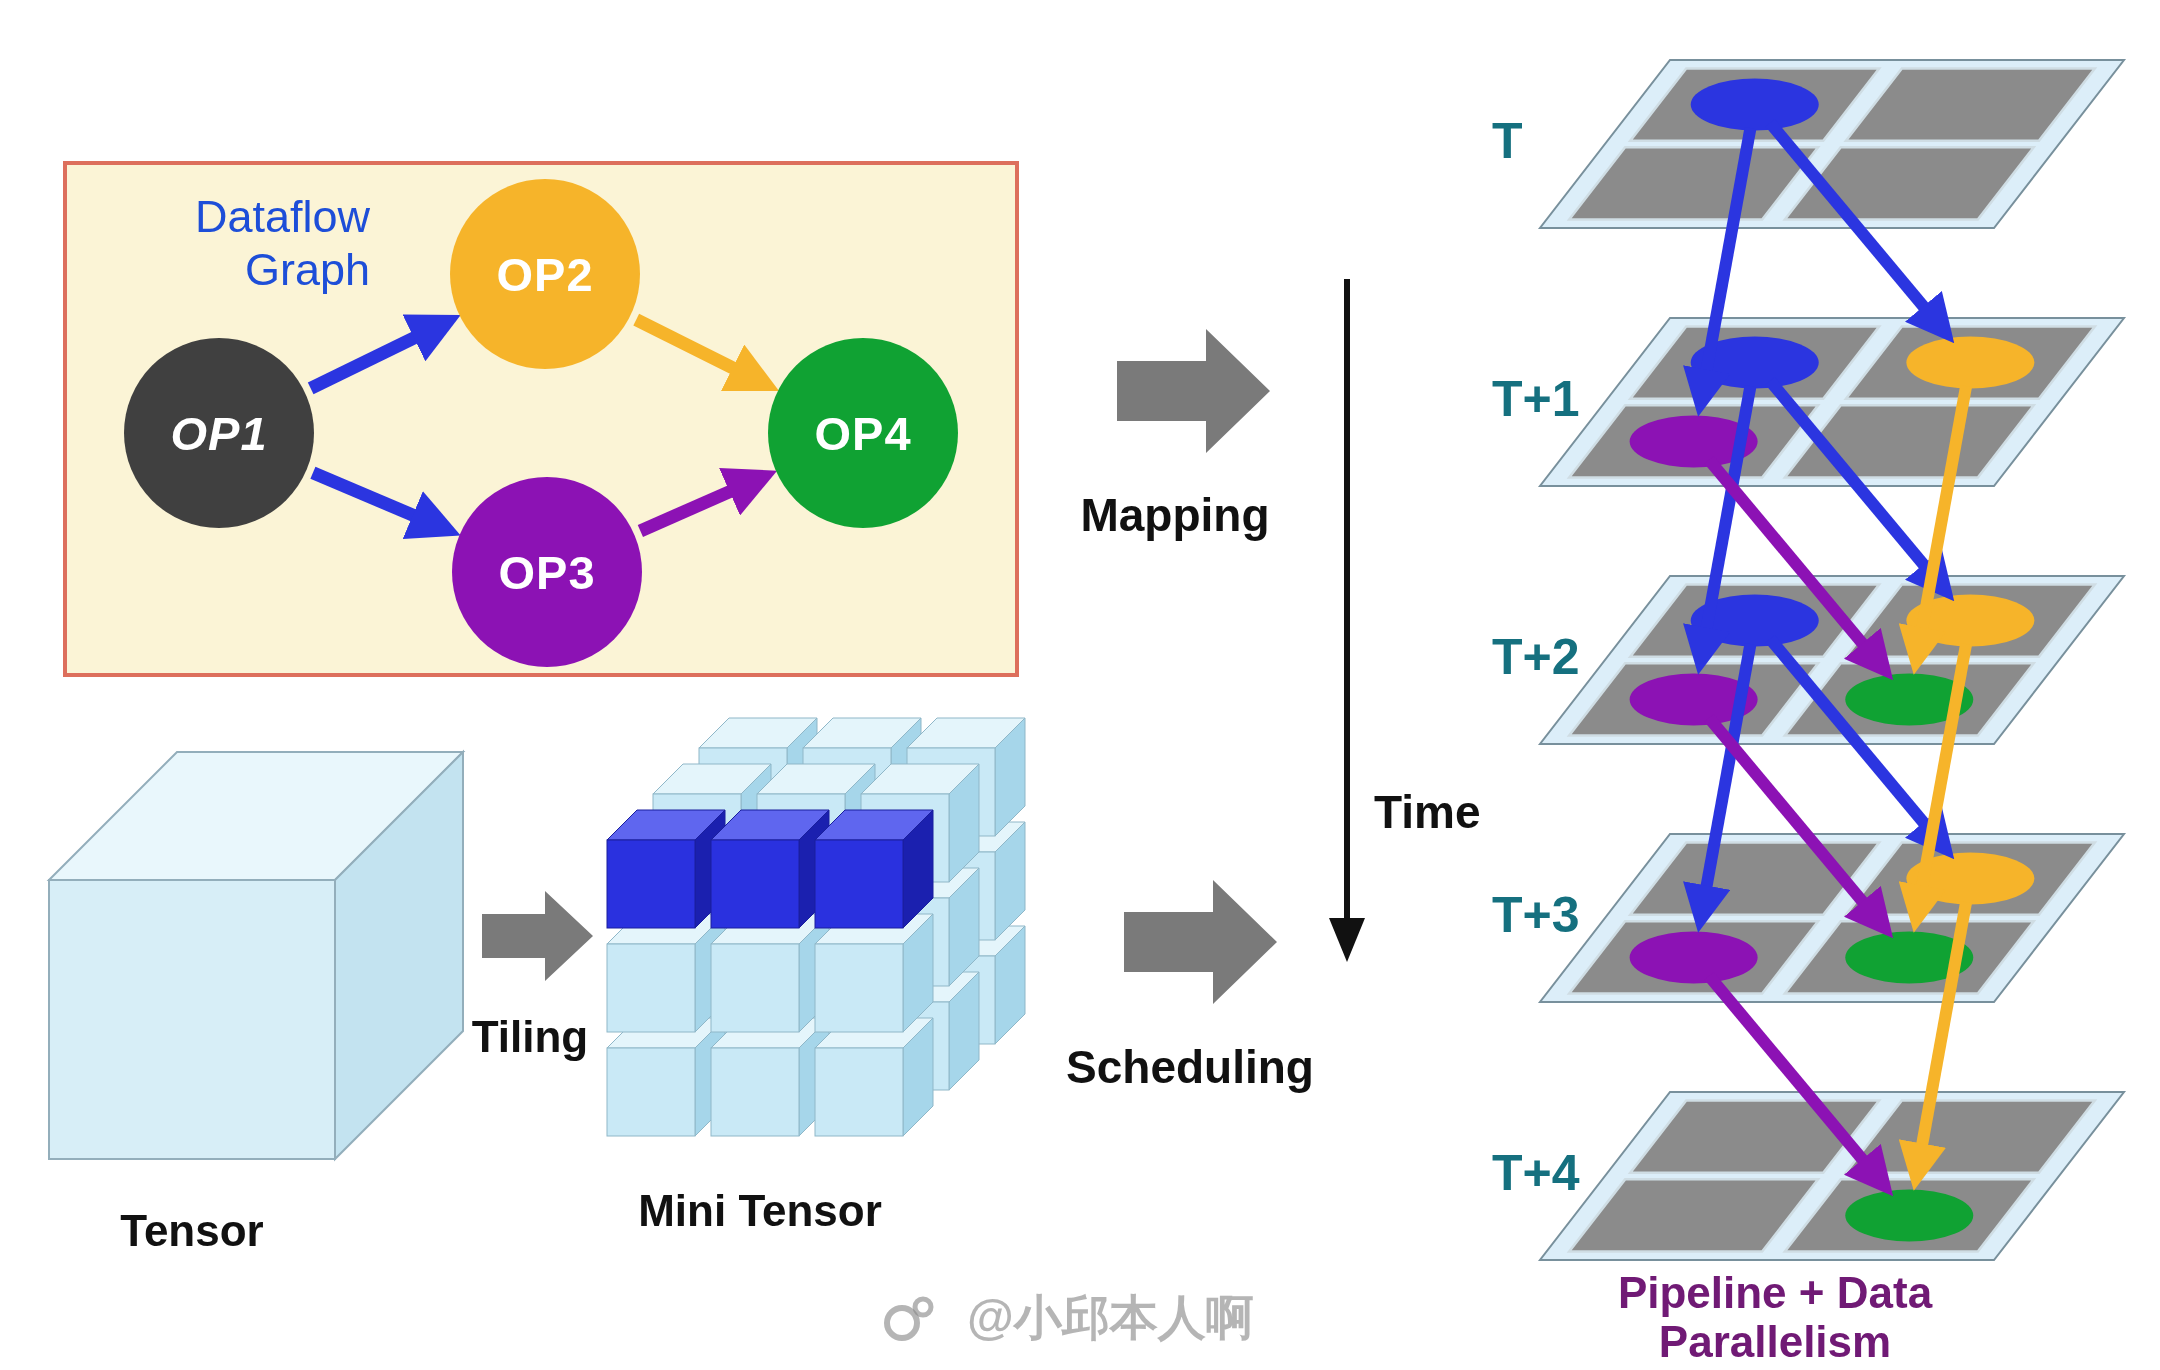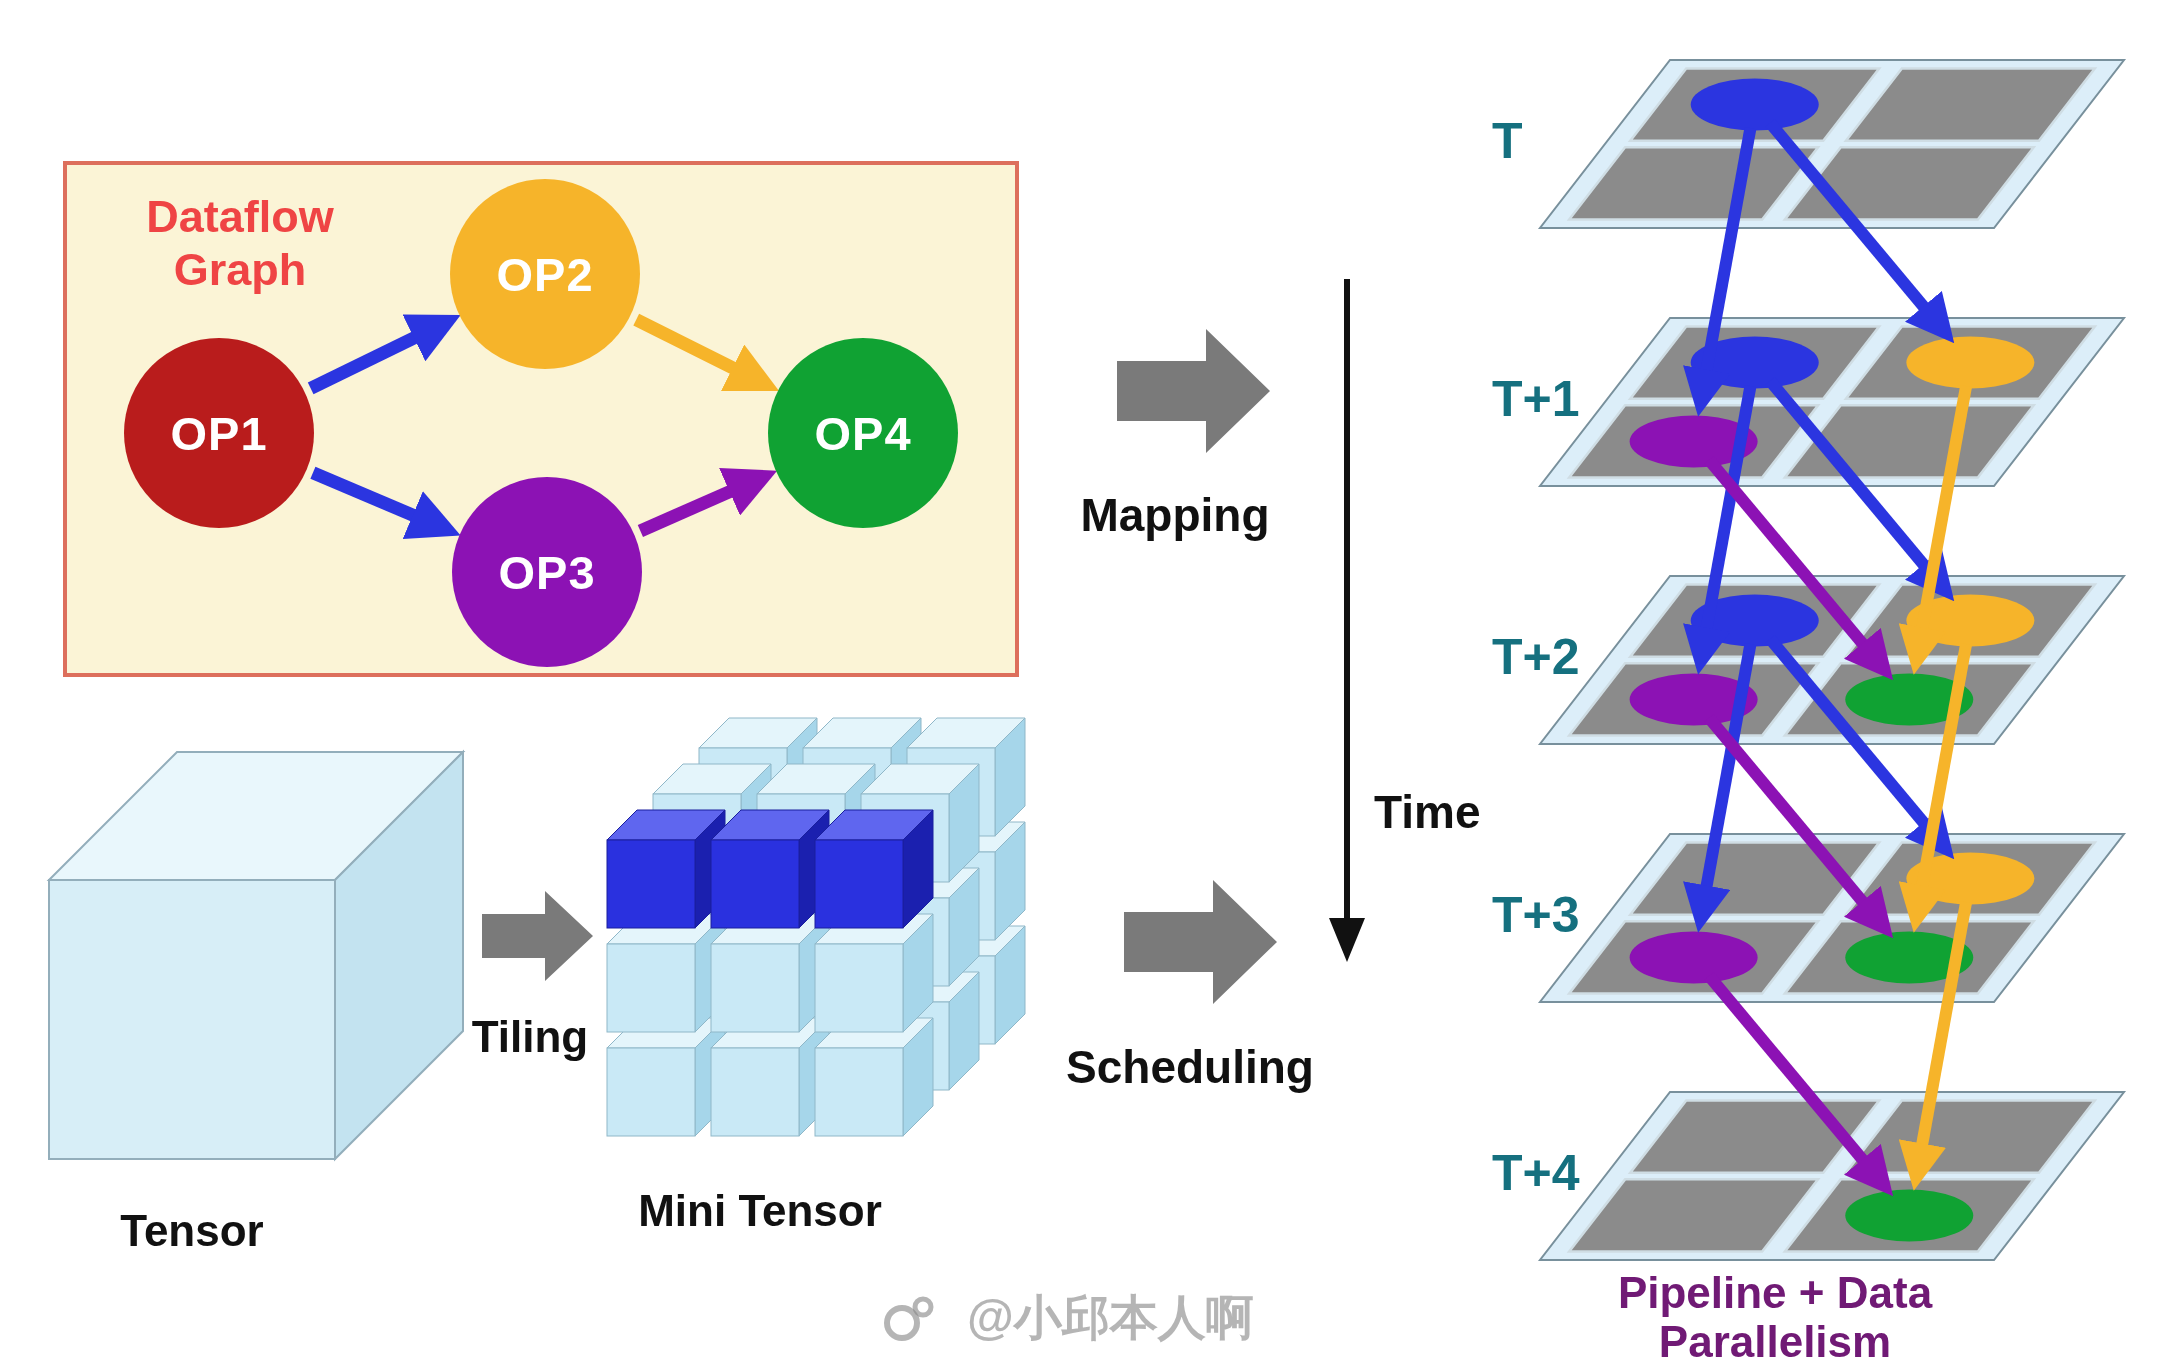--- a/index.html
+++ b/index.html
@@ -3,22 +3,22 @@
 <meta charset="utf-8">
 <style>
   html,body{margin:0;padding:0;background:#ffffff;}
   body{width:2160px;height:1370px;position:relative;overflow:hidden;
        font-family:"Liberation Sans", sans-serif;}
   .canvas{position:absolute;left:0;top:0;width:2160px;height:1370px;background:#ffffff;}
 
   .dataflow-panel{position:absolute;left:63px;top:161px;width:956px;height:516px;
        background:#FBF4D6;border:4px solid #DD6F5C;box-sizing:border-box;}
 
-  .panel-title{position:absolute;left:110px;top:190px;width:260px;text-align:center;
-       font-size:45px;font-weight:bold;color:#ef4444;line-height:1.18;}
+  .panel-title{position:absolute;left:110px;top:190px;width:260px;text-align:right;
+       font-size:45px;font-weight:normal;color:#1d4ed8;line-height:1.18;}
 
   .op-node{position:absolute;width:190px;height:190px;border-radius:50%;
        display:flex;align-items:center;justify-content:center;
        color:#fff;font-size:47px;font-weight:bold;letter-spacing:1px;}
   .op1{left:124px;top:338px;}
   .op2{left:450px;top:179px;}
   .op3{left:452px;top:477px;}
   .op4{left:768px;top:338px;}
 
   svg.scene{position:absolute;left:0;top:0;width:2160px;height:1370px;pointer-events:none;}
@@ -217,21 +217,21 @@
           <path d="M0 0 L10 5 L0 10 Z" fill="#8C12B4"></path>
         </marker>
       </defs>
     </svg>
 
   <div class="panel-title">
     <span>Dataflow</span><br>
     <span>Graph</span>
   </div>
 
-  <div class="op-node op1" style="background: #b91c1c;">OP1</div>
+  <div class="op-node op1" style="background: #404040; font-style: italic;">OP1</div>
   <div class="op-node op2" style="background: rgb(246, 180, 42);">OP2</div>
   <div class="op-node op3" style="background: rgb(140, 18, 180);">OP3</div>
   <div class="op-node op4" style="background: rgb(16, 162, 51);">OP4</div>
 
   <div class="lbl tensor-label">Tensor</div>
   <div class="lbl tiling-label">Tiling</div>
   <div class="lbl mini-tensor-label">Mini Tensor</div>
   <div class="lbl mapping-label">Mapping</div>
   <div class="lbl scheduling-label">Scheduling</div>
   <div class="lbl time-label">Time</div>

